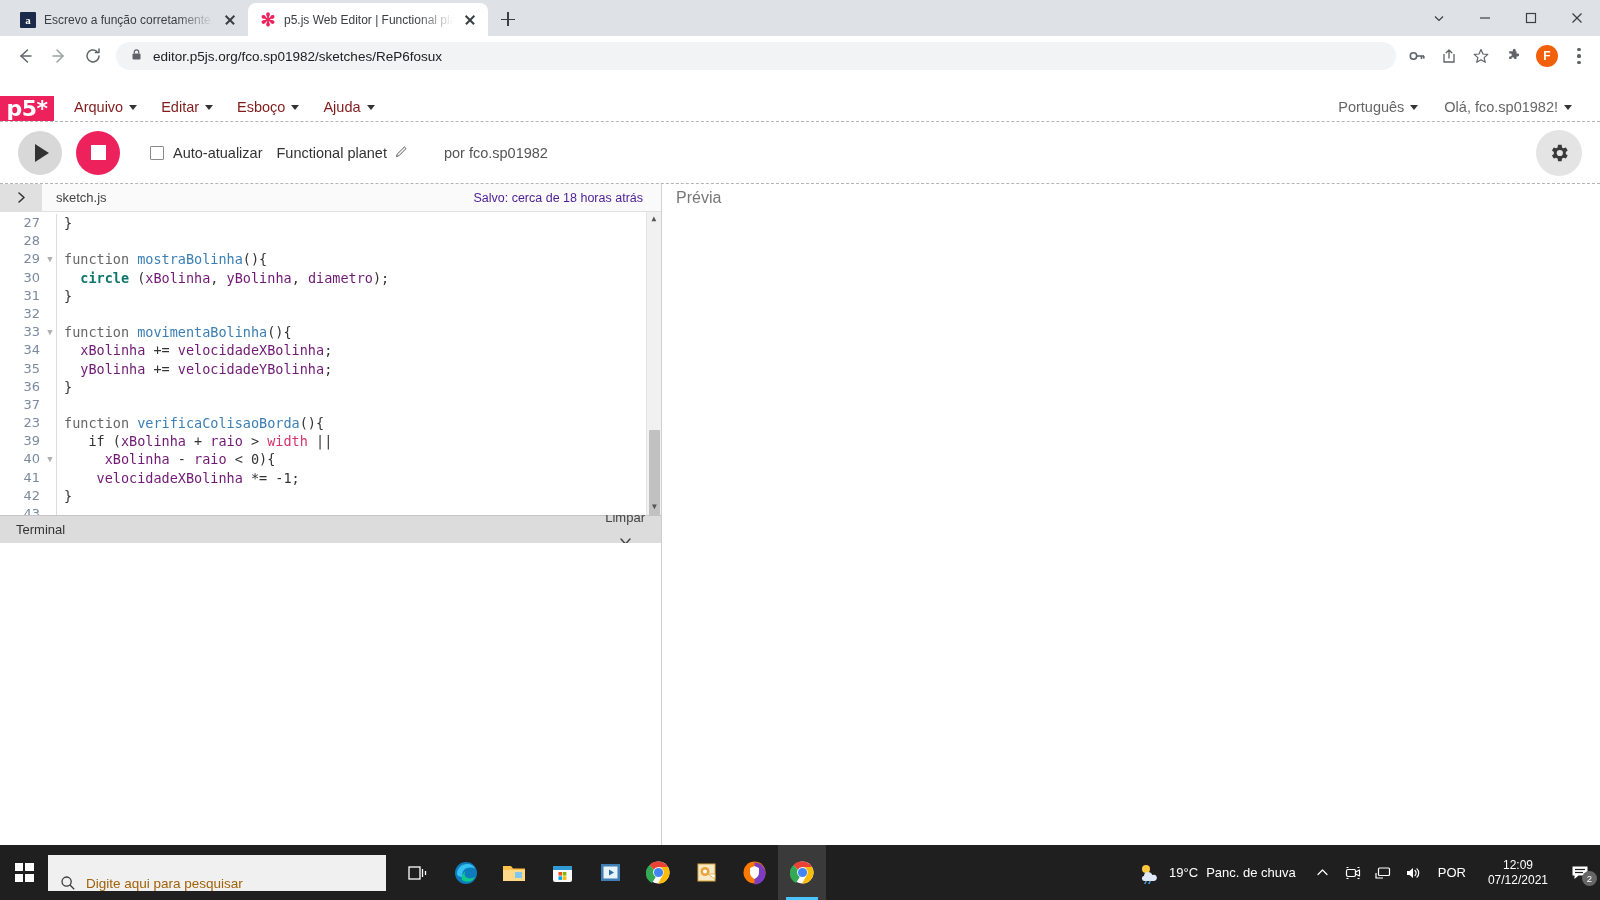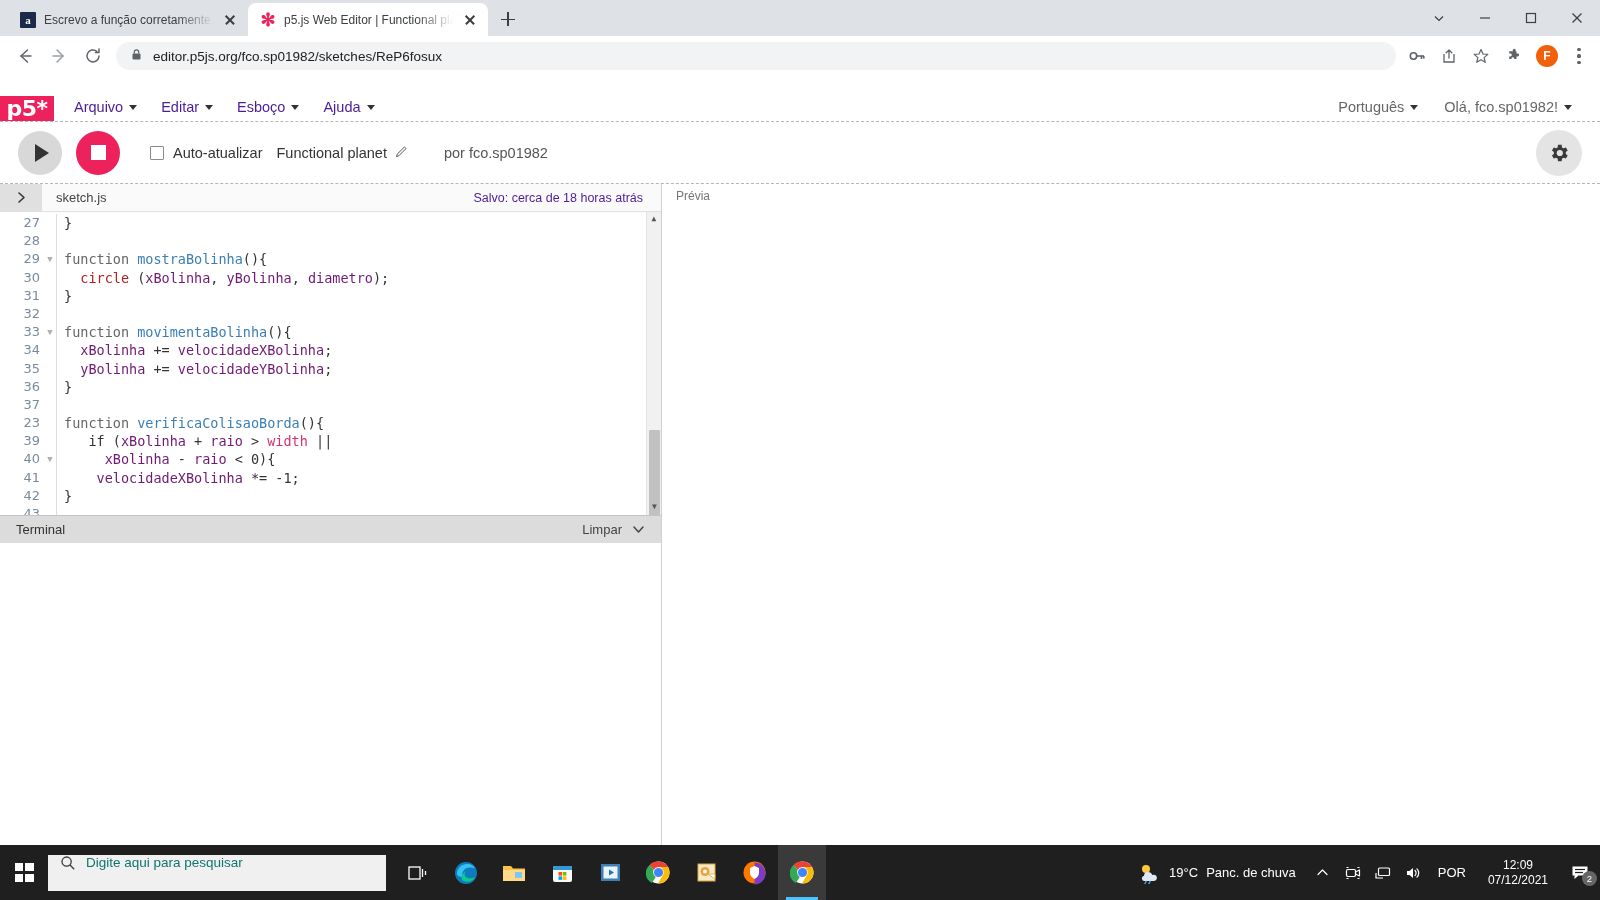--- a/index.html
+++ b/index.html
@@ -88,21 +88,21 @@
     height: 46px; display: flex; align-items: flex-end;
     border-bottom: 1px dashed #b5b5b5; background: #fff;
   }
   .p5-logo {
     width: 54px; background: #ed225d; color: #fff; display:flex; align-items:center;
     justify-content:center; font-size: 22px; font-weight: bold; letter-spacing: -0.5px;
     font-family: "DejaVu Sans", sans-serif;
   }
   .p5-menu { display:flex; align-items:center; padding-left: 10px; gap: 4px; }
   .menu-item {
-    font-size: 14.5px; color: #4c1d95; padding: 6px 10px; cursor:pointer;
+    font-size: 14.5px; color: #7f1d1d; padding: 6px 10px; cursor:pointer;
     display: flex; align-items: center; gap: 6px;
   }
   .caret { width: 0; height: 0; border-left: 4.5px solid transparent; border-right: 4.5px solid transparent;
            border-top: 5px solid #333; display:inline-block; }
   .p5-nav-right { margin-left: auto; display:flex; align-items:center; padding-right: 18px; gap: 6px; }
   .p5-nav-right .menu-item { color: #666; }
 
   .p5-toolbar {
     height: 62px; display: flex; align-items: center; padding: 0 18px;
     border-bottom: 1px dashed #b5b5b5; background: #fff; gap: 14px;
@@ -154,57 +154,57 @@
   .code-line { display: flex; height: 18.2px; white-space: pre; }
   .ln {
     width: 44px; flex: none; text-align: right; padding-right: 4px; color: #7a8aa0;
     font-size: 13px; font-family: "DejaVu Sans", sans-serif;
   }
   .fold { width: 12px; flex:none; text-align:center; color:#b0b0b0; font-size: 9px; line-height: 18.2px; cursor:pointer; }
   .gutter-sep { width: 8px; flex:none; border-left: 1px solid #ddd; }
   .code-text { flex: 1; color: #333; }
   .tok-kw   { color: #666666; }
   .tok-fn   { color: #3b7fb5; }
-  .tok-bi   { color: #b91c1c; font-weight: normal; }
+  .tok-bi   { color: #0f766e; font-weight: bold; }
   .tok-var  { color: #701a75; text-align: center; }
   .tok-const{ color: #d6336c; }
   .tok-pl   { color: #333; }
 
   .vscroll {
     position: absolute; right: 0; top: 0; width: 15px; height: 100%; background: #f1f1f1;
     border-left: 1px solid #e5e5e5;
   }
   .vs-arrow { height: 14px; display:flex; align-items:center; justify-content:center;
               font-size: 8px; color:#555; cursor:pointer; }
   .vs-thumb { position:absolute; left:2px; width: 11px; background:#c1c1c1; border-radius:1px; cursor:pointer; }
 
   .term-bar {
     height: 28px; background: #dcdcdc; border-top: 1px solid #c4c4c4;
     display: flex; align-items: center; padding: 0 16px; font-size: 13px; color: #333;
   }
-  .term-clear { margin-left: auto; display:flex; align-items:center; gap:10px; color:#444; cursor:pointer; }
+  .term-clear { margin-left: auto; display:flex; align-items:center; gap:10px; color:#444; cursor:pointer;flex-direction:column; }
   .term-body { flex: 1; background: #fff; }
 
   .preview-col { flex: 1; background: #fff; }
-  .preview-label { padding: 5px 14px; font-size: 12px; color: #777; }
+  .preview-label { padding: 5px 14px; font-size: 16px; color: #777; }
 
   
   #taskbar {
     position: absolute; left: 0; top: 845px; width: 1600px; height: 55px;
     background: #1f1f1f; display: flex; align-items: center;
   }
   .start {
     width: 48px; height: 55px; display:flex; align-items:center; justify-content:center; cursor:pointer;
   }
   .winlogo { width: 19px; height: 19px; display:grid; grid-template-columns: 1fr 1fr;
              grid-template-rows: 1fr 1fr; gap: 2.2px; }
   .winlogo i { background: #fff; display:block; }
   .tb-search {
-    width: 338px; height: 36px; background: #f0f0f0; display:flex; align-items:flex-start;
-    gap: 10px; padding: 0 12px; font-size: 13.5px; color: #0f766e; cursor: text;
+    width: 338px; height: 36px; background: #f0f0f0; display:flex; align-items:flex-end;
+    gap: 10px; padding: 0 12px; font-size: 13.5px; color: #a16207; cursor: text;
   }
   .tb-icons { display:flex; align-items:center; padding-left: 8px; }
   .tb-icon {
     width: 48px; height: 55px; display:flex; align-items:center; justify-content:center;
     position: relative; cursor:pointer;
   }
   .tb-icon.active { background: #3a3a3a; }
   .tb-icon.active::after {
     content:''; position:absolute; bottom:0; left:8px; right:8px; height: 3px; background: #4cc2ff;
   }

